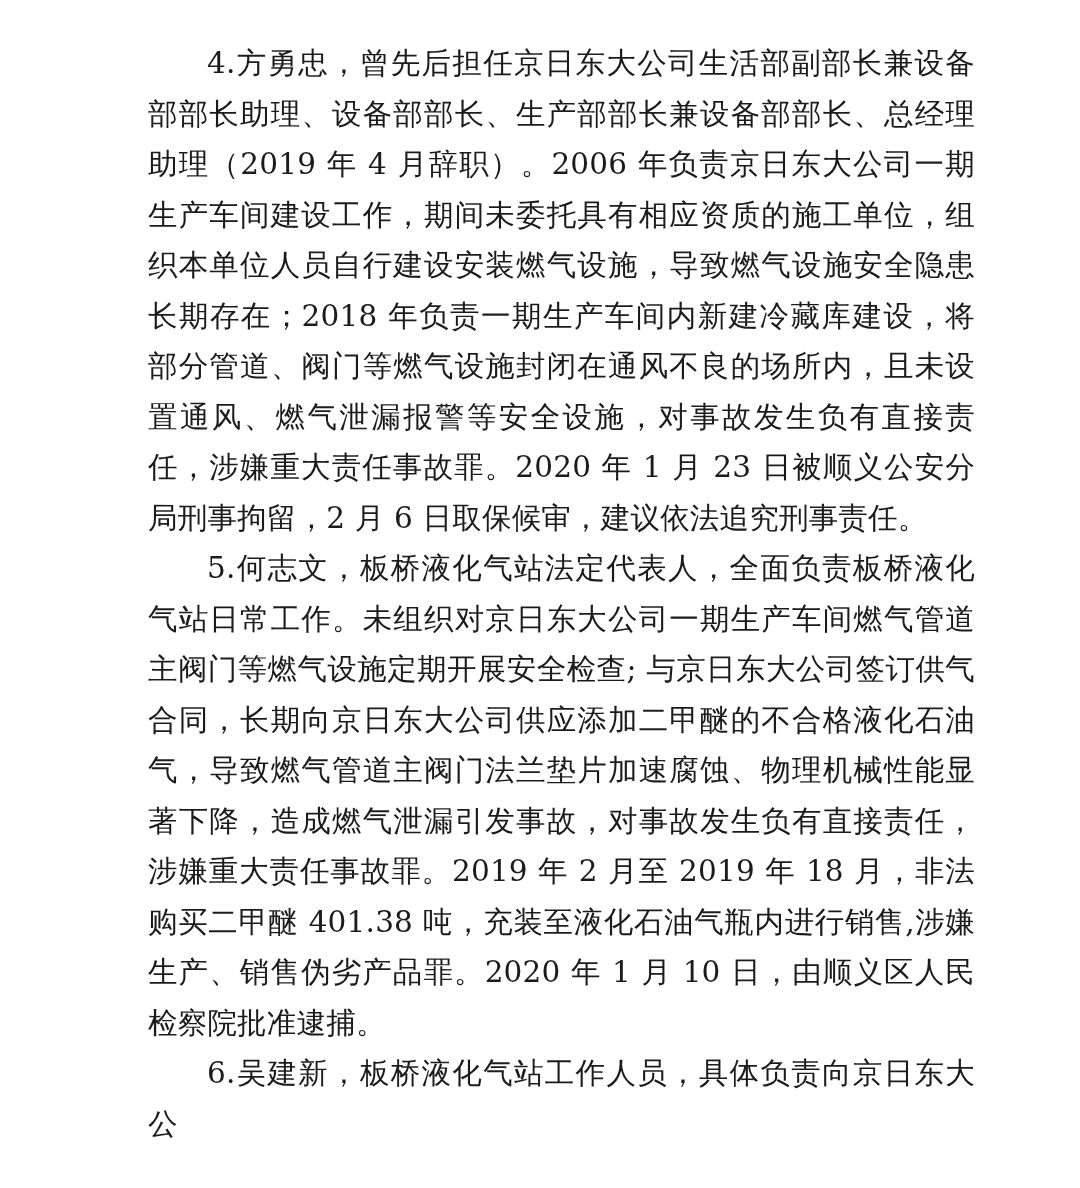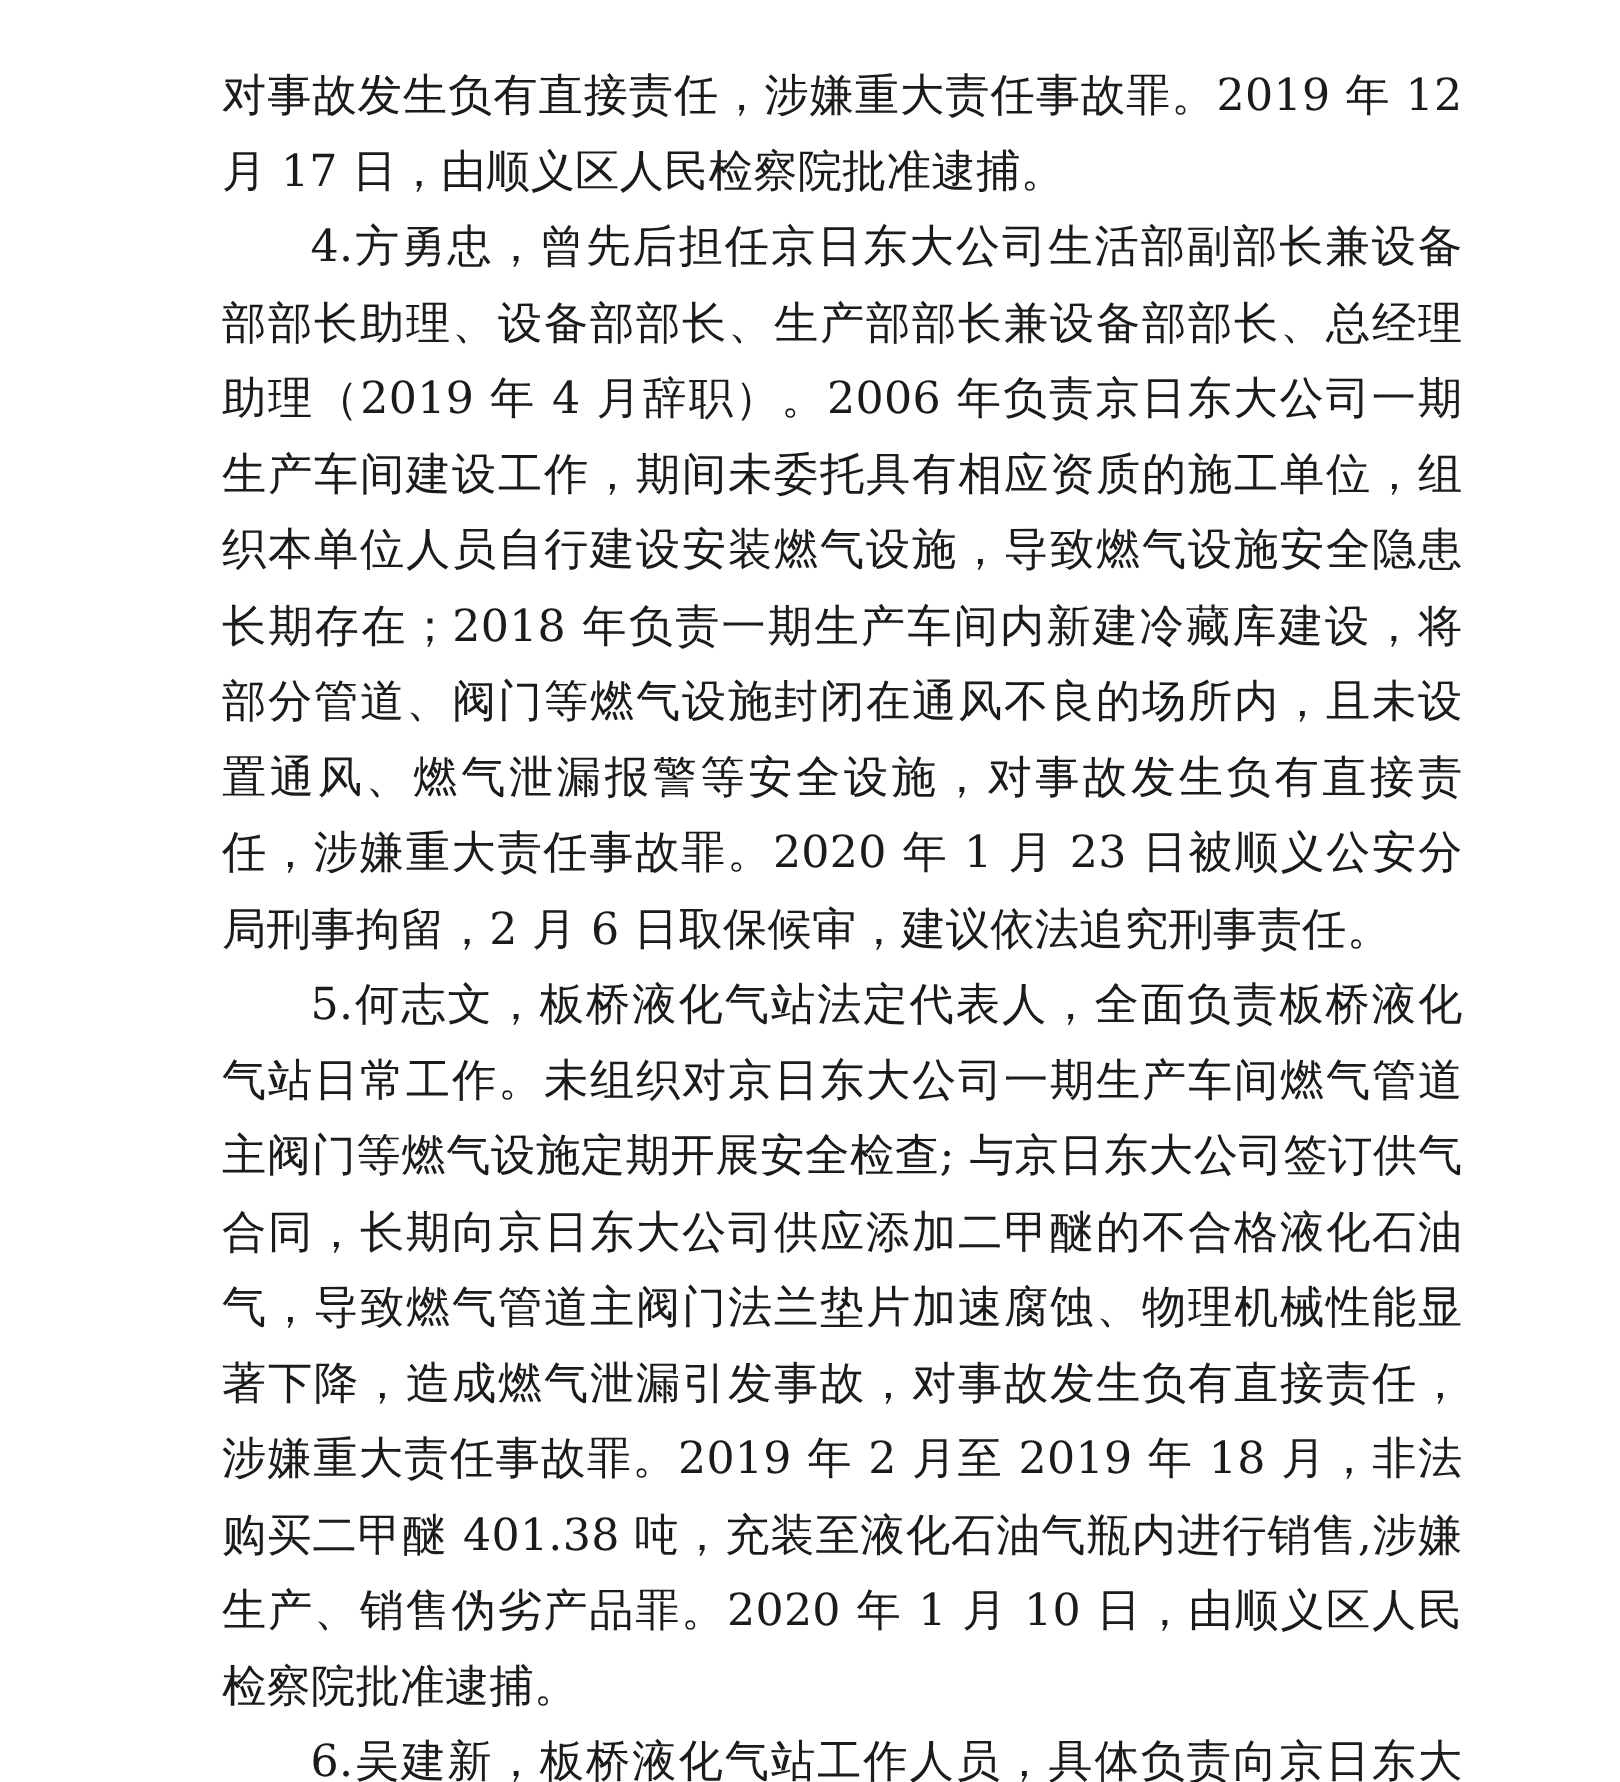--- a/index.html
+++ b/index.html
@@ -36,18 +36,17 @@
   }
   .para.indent {
     text-indent: 2em;
   }
 </style>
 </head>
 <body>
 
 <div class="page">
   <div class="doc-body">
-    <p class="para">对事故发生负有直接责任，涉嫌重大责任事故罪。2019 年 12 月 17 日，由顺义区人民检察院批准逮捕。</p>
     <p class="para indent">4.方勇忠，曾先后担任京日东大公司生活部副部长兼设备部部长助理、设备部部长、生产部部长兼设备部部长、总经理助理（2019 年 4 月辞职）。2006 年负责京日东大公司一期生产车间建设工作，期间未委托具有相应资质的施工单位，组织本单位人员自行建设安装燃气设施，导致燃气设施安全隐患长期存在；2018 年负责一期生产车间内新建冷藏库建设，将部分管道、阀门等燃气设施封闭在通风不良的场所内，且未设置通风、燃气泄漏报警等安全设施，对事故发生负有直接责任，涉嫌重大责任事故罪。2020 年 1 月 23 日被顺义公安分局刑事拘留，2 月 6 日取保候审，建议依法追究刑事责任。</p>
     <p class="para indent">5.何志文，板桥液化气站法定代表人，全面负责板桥液化气站日常工作。未组织对京日东大公司一期生产车间燃气管道主阀门等燃气设施定期开展安全检查; 与京日东大公司签订供气合同，长期向京日东大公司供应添加二甲醚的不合格液化石油气，导致燃气管道主阀门法兰垫片加速腐蚀、物理机械性能显著下降，造成燃气泄漏引发事故，对事故发生负有直接责任，涉嫌重大责任事故罪。2019 年 2 月至 2019 年 18 月，非法购买二甲醚 401.38 吨，充装至液化石油气瓶内进行销售,涉嫌生产、销售伪劣产品罪。2020 年 1 月 10 日，由顺义区人民检察院批准逮捕。</p>
     <p class="para indent">6.吴建新，板桥液化气站工作人员，具体负责向京日东大公</p>
   </div>
 </div>
 
 </body></html>

